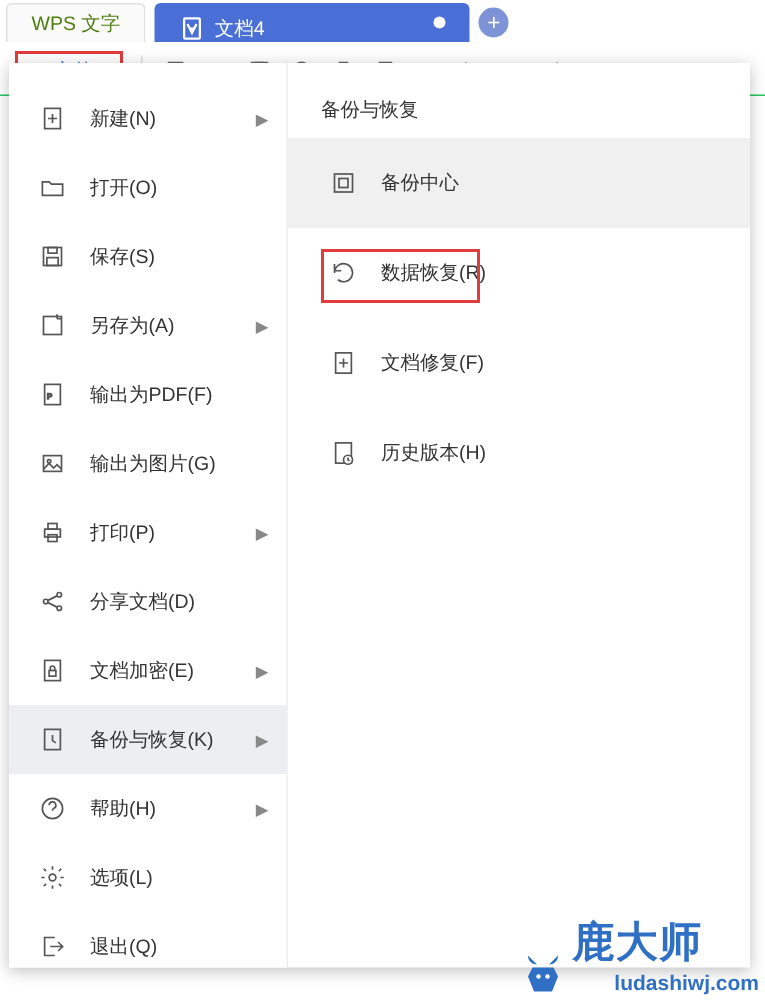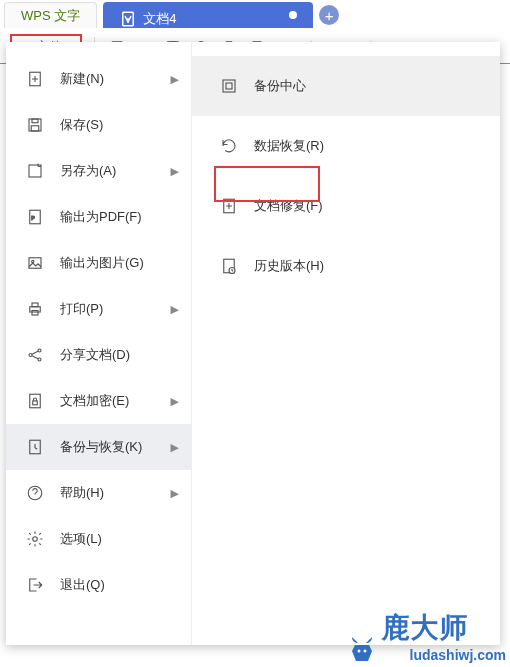--- a/index.html
+++ b/index.html
@@ -208,20 +208,26 @@
     <div class="menu-item">
       <svg class="icon18" viewBox="0 0 24 24" fill="none" stroke="#555" stroke-width="1.5">
           <rect x="5" y="3" width="14" height="18"></rect>
           <path d="M12 8v8M8 12h8"></path>
         </svg>
       <span>新建(N)</span>
       <span class="chev">▶</span>
     </div>
     <div class="menu-item">
       <svg class="icon18" viewBox="0 0 24 24" fill="none" stroke="#555" stroke-width="1.5">
+          <path d="M3 7h6l2 2h10v10H3z"></path>
+        </svg>
+      <span>打开(O)</span>
+    </div>
+    <div class="menu-item">
+      <svg class="icon18" viewBox="0 0 24 24" fill="none" stroke="#555" stroke-width="1.5">
           <rect x="4" y="4" width="16" height="16"></rect>
           <rect x="8" y="4" width="8" height="5"></rect>
           <rect x="7" y="13" width="10" height="7"></rect>
         </svg>
       <span>保存(S)</span>
     </div>
     <div class="menu-item">
       <svg class="icon18" viewBox="0 0 24 24" fill="none" stroke="#555" stroke-width="1.5">
           <rect x="4" y="4" width="16" height="16"></rect>
           <path d="M16 2v4M20 6h-4"></path>
@@ -296,20 +302,21 @@
     </div>
     <div class="menu-item">
       <svg class="icon18" viewBox="0 0 24 24" fill="none" stroke="#555" stroke-width="1.5">
           <path d="M14 4h-9v16h9M10 12h11M17 8l4 4-4 4"></path>
         </svg>
       <span>退出(Q)</span>
     </div>
   </div>
 
   <div class="menu-right">
+    <div class="panel-title">备份与恢复</div>
     <div class="menu-right-item hl">
       <svg class="icon18" viewBox="0 0 24 24" fill="none" stroke="#555" stroke-width="1.5">
           <rect x="4" y="4" width="16" height="16"></rect>
           <rect x="8" y="8" width="8" height="8"></rect>
         </svg>
       <span>备份中心</span>
     </div>
     <div class="menu-right-item">
       <svg class="icon18" viewBox="0 0 24 24" fill="none" stroke="#555" stroke-width="1.5">
           <path d="M4 12a8 8 0 1 1 3 6M4 4v6h6"></path>

